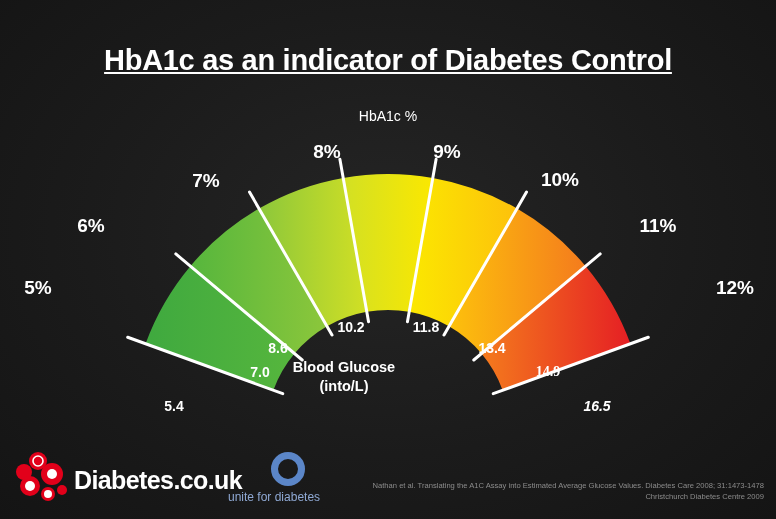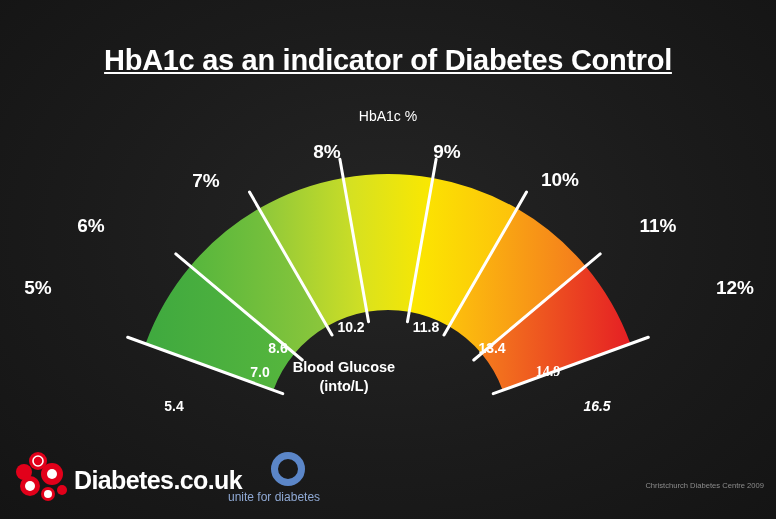--- a/index.html
+++ b/index.html
@@ -225,16 +225,17 @@
     </svg>
     <div class="brand-name">Diabetes.co.uk</div>
   </div>
 
   <div class="unite-block">
     <div class="unite-ring"></div>
     <div class="unite-text">unite for diabetes</div>
   </div>
 
   <div class="citation">
+    <div>Nathan et al. Translating the A1C Assay into Estimated Average Glucose Values. Diabetes Care 2008; 31:1473-1478</div>
     <div>Christchurch Diabetes Centre 2009</div>
   </div>
 
 </div>
 
 </body></html>

